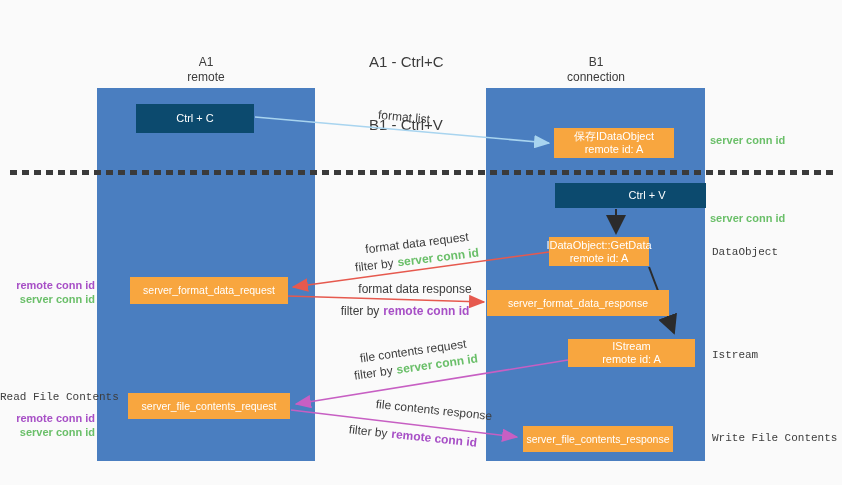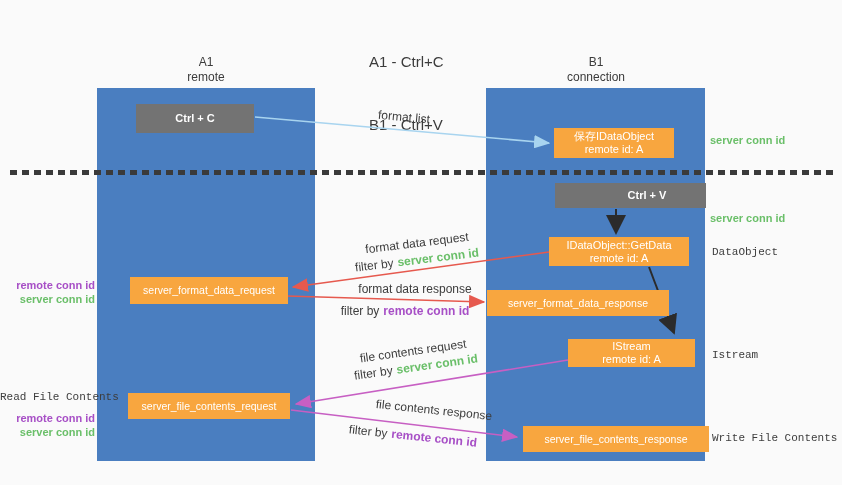--- a/index.html
+++ b/index.html
@@ -13,21 +13,21 @@
   .colhead.a{left:146px;width:120px;}
   .colhead.b{left:536px;width:120px;}
   .column{top:88px;height:373px;background:#4a7ec0;z-index:1;}
   .col-a{left:97px;width:218px;}
   .col-b{left:486px;width:219px;}
   .dotted{left:10px;top:170px;width:823px;height:5px;z-index:2;
     background:repeating-linear-gradient(90deg,#3a3a3a 0 7px,transparent 7px 12px);}
   svg.arrows{left:0;top:0;z-index:3;}
   .box{z-index:4;display:flex;flex-direction:column;align-items:center;justify-content:center;
     color:#fff;font-size:11px;line-height:13px;text-align:center;white-space:nowrap;}
-  .green{background:#737373;font-weight:bold;}
+  .green{background:#0c4a6e;}
   .orange{background:#f8a63f;}
   .box.small{font-size:10.5px;}
   .alabel{z-index:5;font-size:12px;color:#3d3d3d;white-space:nowrap;transform-origin:center;}
   .ctr{transform:translate(-50%,-50%);}
   .g{color:#6abf69;font-weight:700;margin-left:4px;}
   .p{color:#a74fc6;font-weight:700;margin-left:4px;}
   .side{z-index:5;font-size:11px;line-height:14px;white-space:nowrap;}
   .side.right-align{text-align:right;}
   .sg{color:#6abf69;font-weight:700;}
   .sp{color:#a74fc6;font-weight:700;}
@@ -87,21 +87,21 @@
 
   <div class="abs box orange" style="left:554px;top:128px;width:120px;height:30px;">
     <div>保存IDataObject</div>
     <div>remote id: A</div>
   </div>
 
   <div class="abs box green" style="left:555px;top:183px;width:118px;height:25px;padding-left:33px;">
     <div>Ctrl + V</div>
   </div>
 
-  <div class="abs box orange" style="left:549px;top:237px;width:140px;height:29px;">
+  <div class="abs box orange" style="left:549px;top:237px;width:100px;height:29px;">
     <div>IDataObject::GetData</div>
     <div>remote id: A</div>
   </div>
 
   <div class="abs box orange small" style="left:130px;top:277px;width:158px;height:27px;">
     <div>server_format_data_request</div>
   </div>
 
   <div class="abs box orange small" style="left:487px;top:290px;width:182px;height:26px;">
     <div>server_format_data_response</div>
@@ -109,21 +109,21 @@
 
   <div class="abs box orange" style="left:568px;top:339px;width:127px;height:28px;">
     <div>IStream</div>
     <div>remote id: A</div>
   </div>
 
   <div class="abs box orange small" style="left:128px;top:393px;width:162px;height:26px;">
     <div>server_file_contents_request</div>
   </div>
 
-  <div class="abs box orange small" style="left:523px;top:426px;width:186px;height:26px;">
+  <div class="abs box orange small" style="left:523px;top:426px;width:150px;height:26px;">
     <div>server_file_contents_response</div>
   </div>
 
   <div class="abs alabel ctr" style="left:404px;top:117px;transform:translate(-50%,-50%) rotate(5deg);">format list</div>
 
   <div class="abs alabel ctr" style="left:417px;top:243px;transform:translate(-50%,-50%) rotate(-7deg);">format data request</div>
   <div class="abs alabel ctr" style="left:417px;top:260px;transform:translate(-50%,-50%) rotate(-7deg);">
     <span>filter by</span><span class="g">server conn id</span>
   </div>
 

